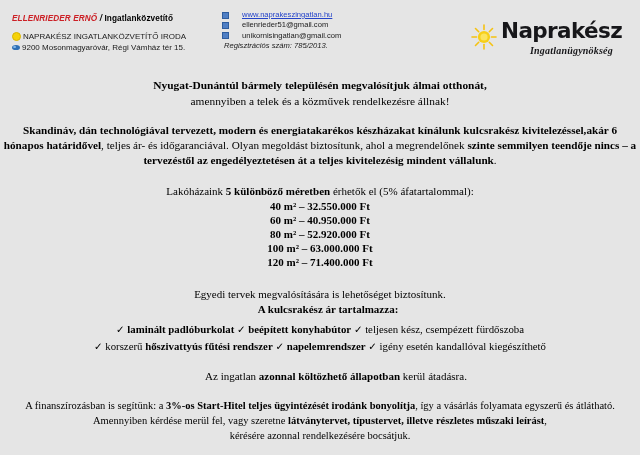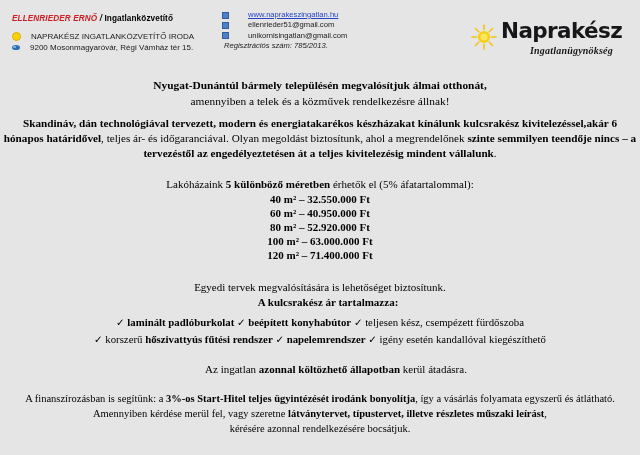--- a/index.html
+++ b/index.html
@@ -45,21 +45,21 @@
   .agent-name { color: #cc2026; }
   .agent-sep  { color: #000000; font-weight: bold; font-style: italic; }
   .agent-role { color: #000000; font-weight: bold; font-style: normal; }
 
   .office-line, .addr-line {
     font-size: 8px;
     color: #1a1a1a;
     white-space: nowrap;
     display: flex;
     align-items: center;
-    gap: 10px;
+    gap: 2px;
   }
   .office-line { margin-top: 9px; }
   .addr-line   { margin-top: 2px; }
 
   .ico-circle {
     display: inline-block;
     width: 7px; height: 7px;
     border-radius: 50%;
     background: #f5d20a;
     border: 1px solid #d8b400;
@@ -77,21 +77,21 @@
     left: 222px;
     top: 2px;
     width: 230px;
     font-size: 7.6px;
     color: #1a1a1a;
     line-height: 10.4px;
   }
   .contact-row {
     display: flex;
     align-items: center;
-    gap: 19px;
+    gap: 13px;
     white-space: nowrap;
     height: 10.4px;
   }
   .ico-sq {
     display: inline-block;
     width: 5px; height: 5px;
     background: #4f7fc4;
     border: 1px solid #2f5d9e;
     flex: 0 0 auto;
   }
@@ -164,21 +164,21 @@
 
   .lead {
     font-size: 11.4px;
     font-weight: bold;
     line-height: 15.5px;
     padding: 0 14px;
   }
   .lead .l2 { font-weight: normal; }
 
   .para-tech {
-    margin-top: 7px;
+    margin-top: 14px;
     font-size: 11.2px;
     line-height: 15.2px;
     padding: 0 2px;
   }
 
   .prices-intro {
     margin-top: 15px;
     font-size: 11px;
     line-height: 15px;
   }

